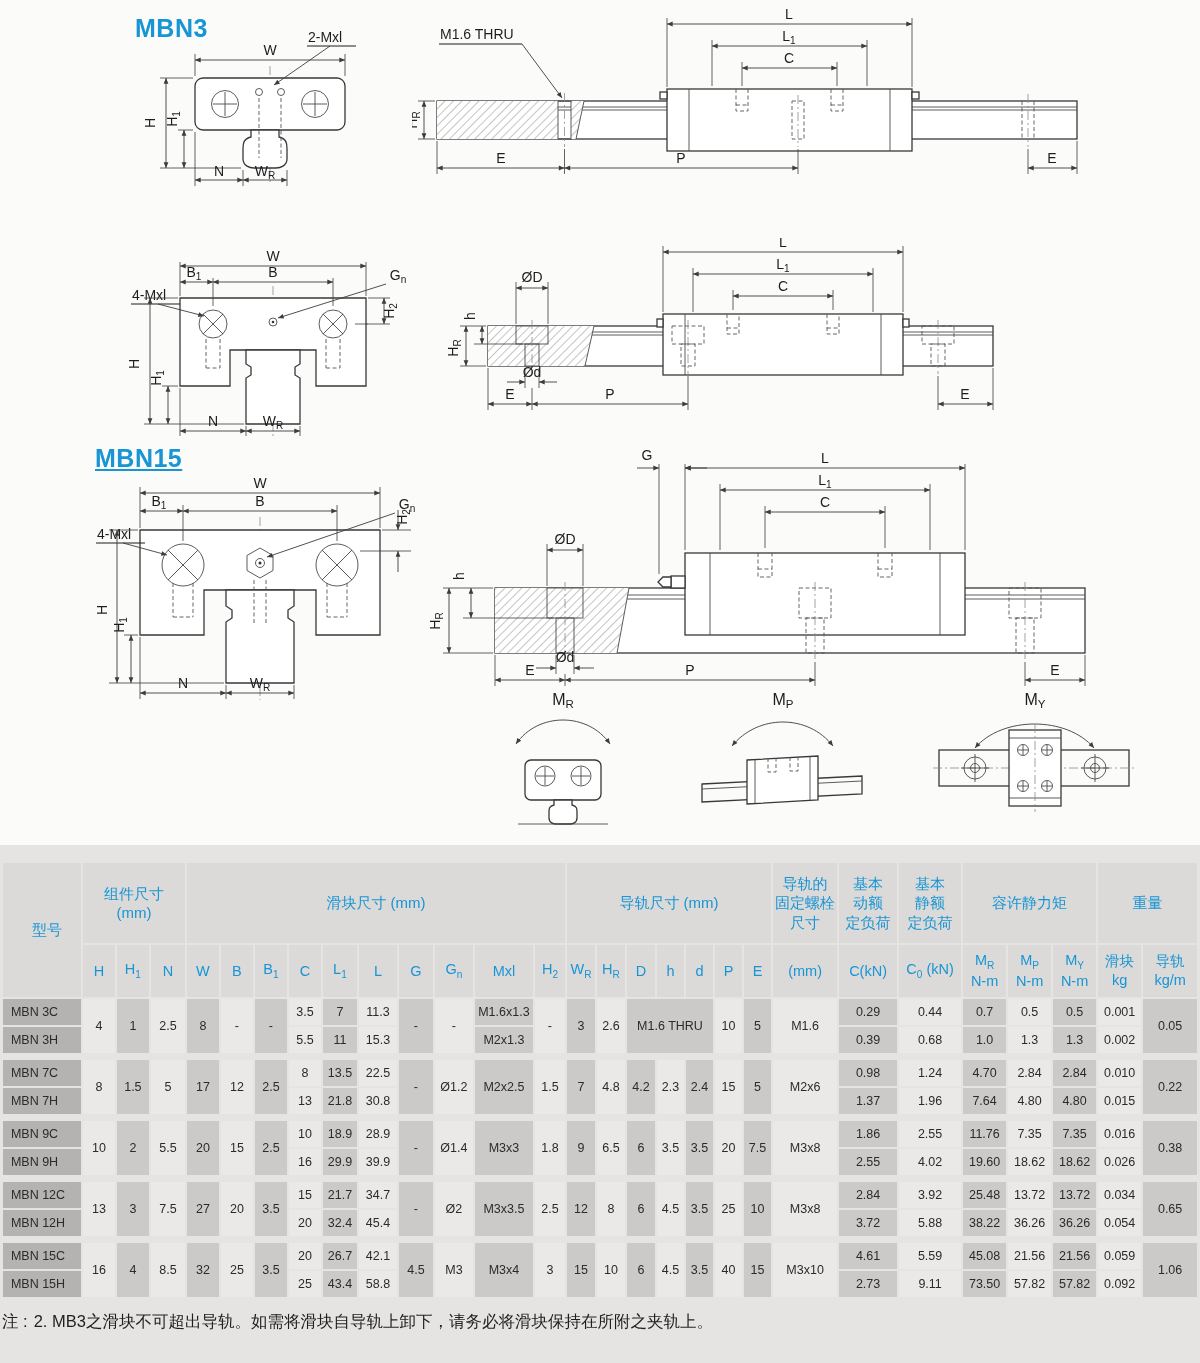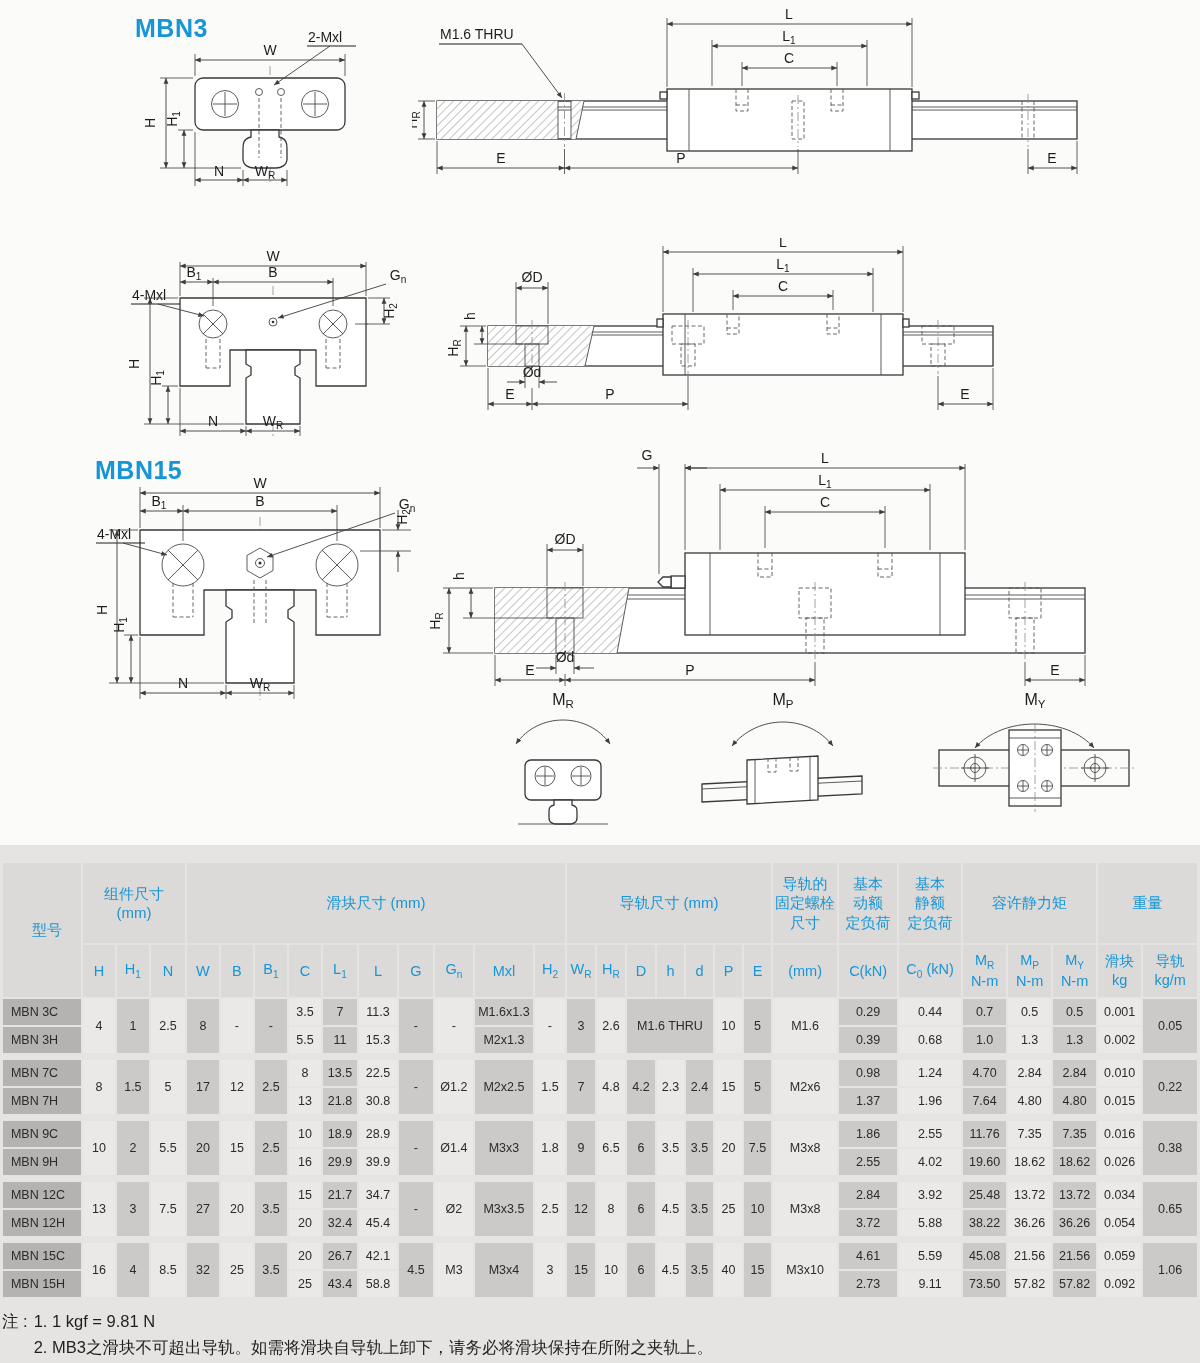--- a/index.html
+++ b/index.html
@@ -51,21 +51,21 @@
     <pattern id="ht" width="6" height="6" patternUnits="userSpaceOnUse" patternTransform="rotate(45)">
           <rect width="6" height="6" fill="#fff"></rect>
           <line x1="0" y1="0" x2="0" y2="6" stroke="#8a8a8a" stroke-width="1"></line>
         </pattern>
   </defs>
 </svg>
 
 <div id="diagrams">
 
   <div class="sec-title" style="left:95px;top:14px;margin-left:40px;">MBN3</div>
-  <div class="sec-title" style="left:95px;top:456px;">MBN15</div>
+  <div class="sec-title" style="left:95px;top:444px;text-decoration:underline;">MBN15</div>
 
   <svg class="dwg" style="left:140px;top:26px;" width="250" height="170" viewBox="0 0 250 170">
     <line class="cl" x1="130" y1="40" x2="130" y2="156"></line>
     <rect class="ol" x="55" y="52" width="150" height="52" rx="8"></rect>
     <circle class="tn" cx="85" cy="78" r="13.5" fill="#fff"></circle>
         <line class="tn" x1="85" y1="66" x2="85" y2="90"></line>
         <line class="tn" x1="73" y1="78" x2="97" y2="78"></line>
     <circle class="tn" cx="175" cy="78" r="13.5" fill="#fff"></circle>
         <line class="tn" x1="175" y1="66" x2="175" y2="90"></line>
         <line class="tn" x1="163" y1="78" x2="187" y2="78"></line>
@@ -775,19 +775,18 @@
         <td class="lt">57.82</td>
         <td class="dk">57.82</td>
         <td class="lt">0.092</td>
       </tr>
     </tbody>
   </table>
 
   <div id="notes">
     <span>注 :</span>
     <div class="items">
-      <div>1. 1 kgf = 9.81 N</div>
       <div>2. MB3之滑块不可超出导轨。如需将滑块自导轨上卸下，请务必将滑块保持在所附之夹轨上。</div>
     </div>
   </div>
 </div>
 
 </div>
 
 </body></html>

